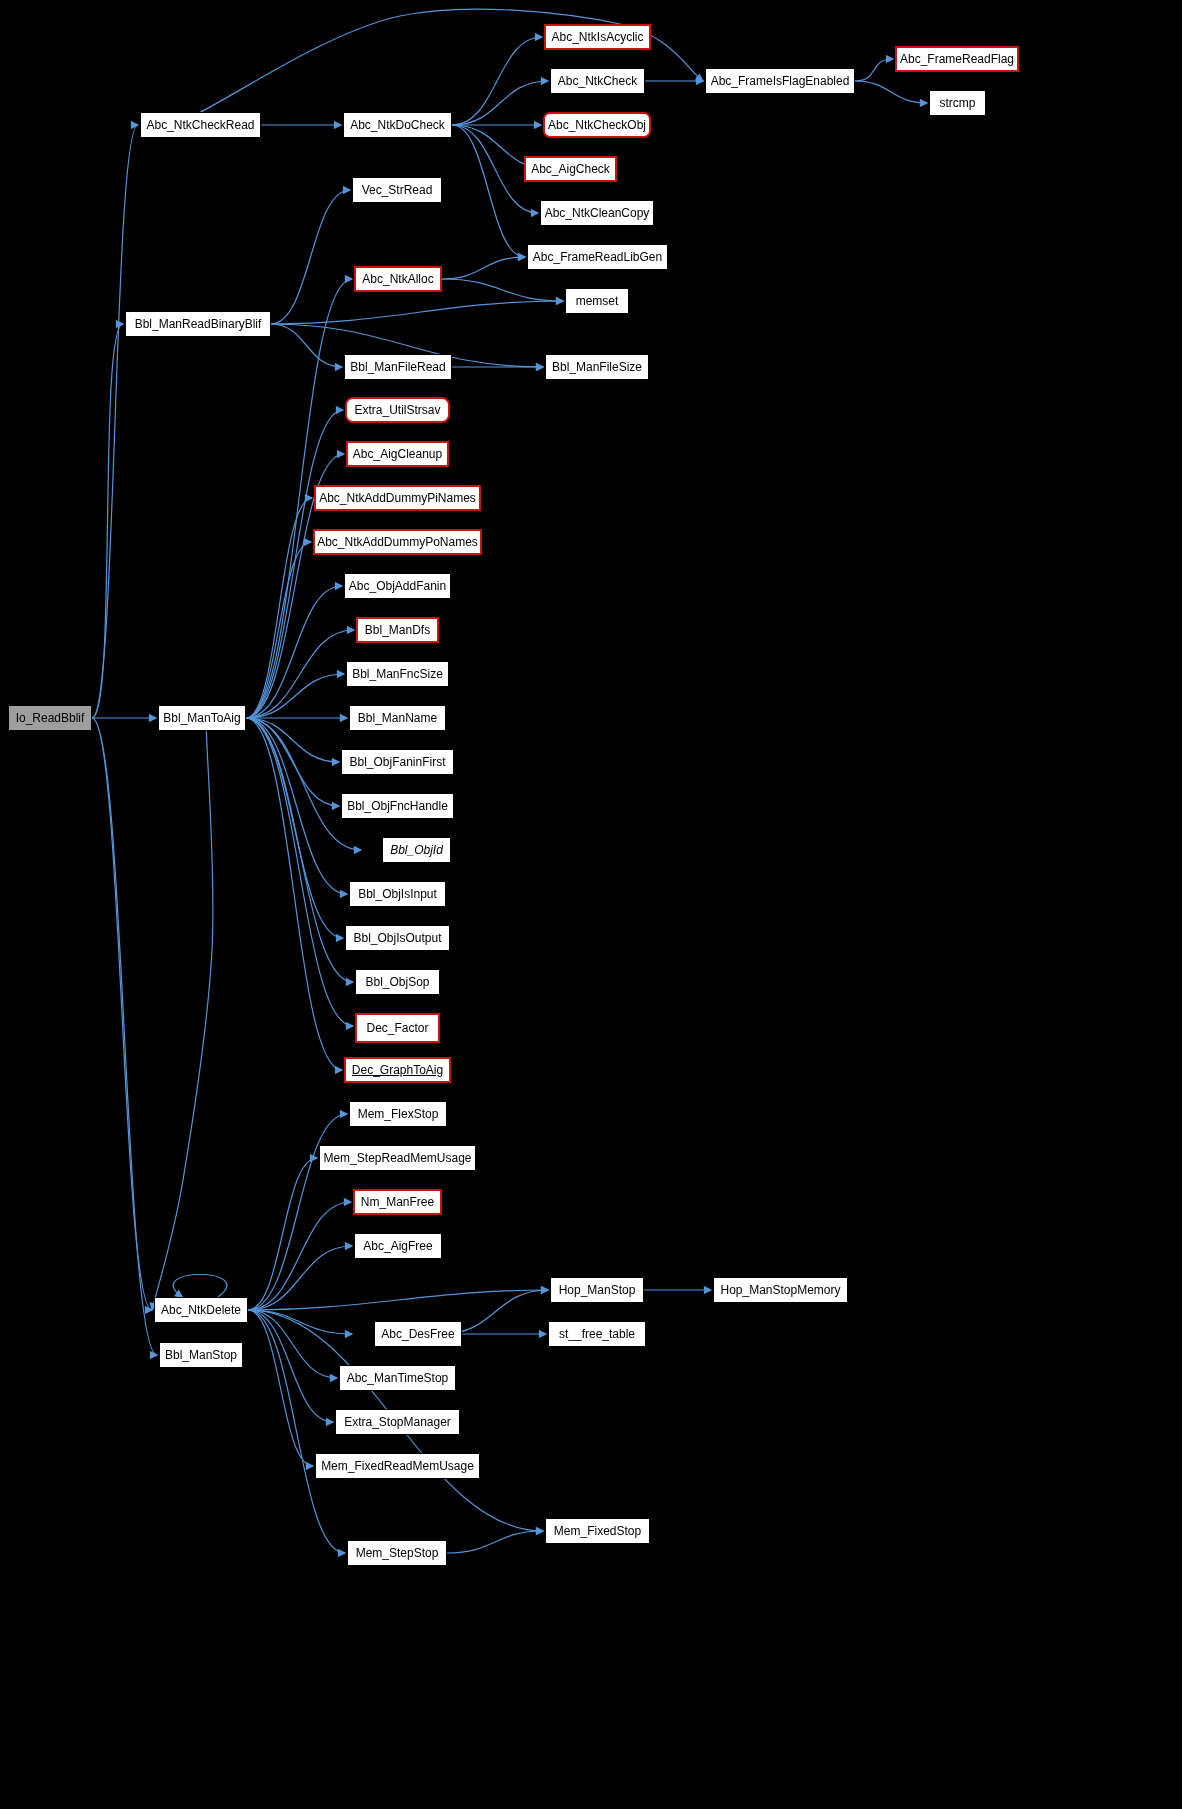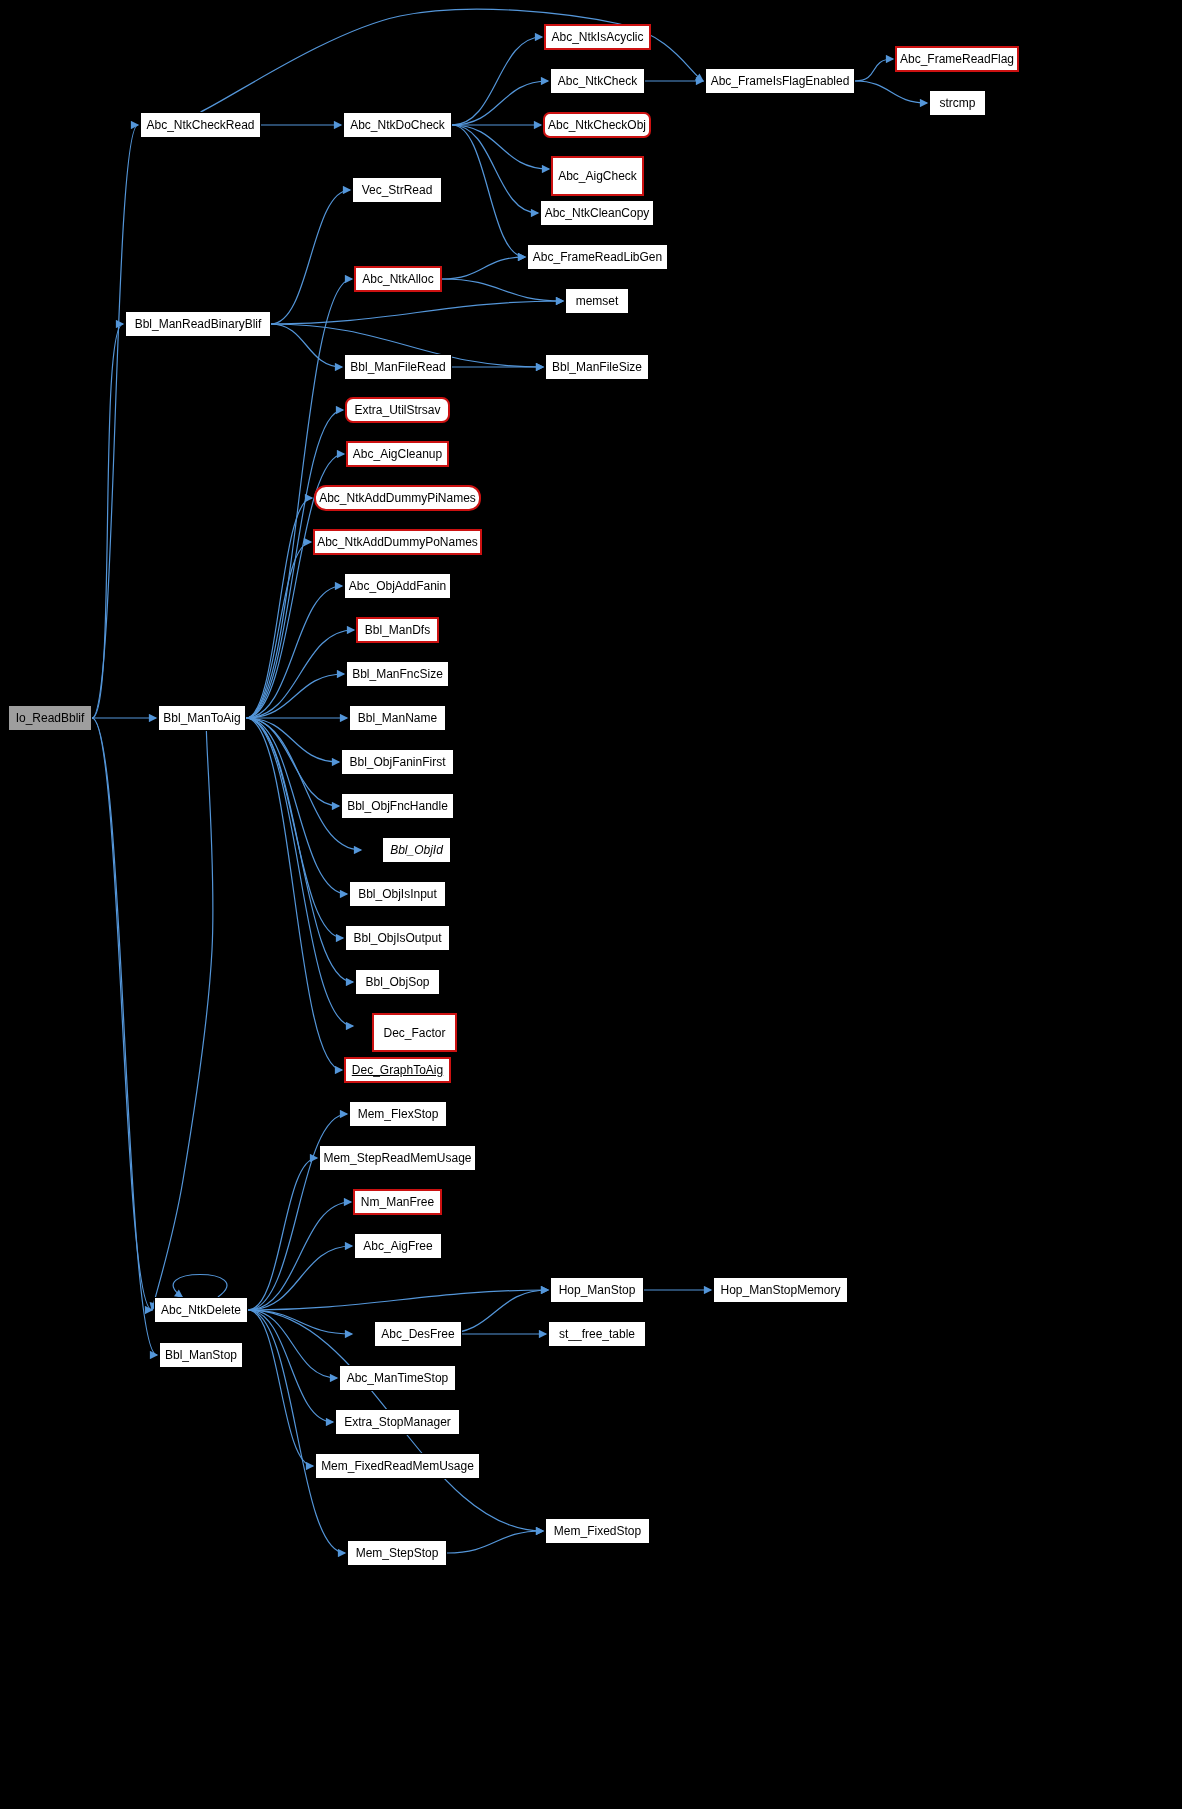--- a/index.html
+++ b/index.html
@@ -98,47 +98,47 @@
       <div class="node" title="Bbl_ManReadBinaryBlif" style="left: 125px; top: 311px; width: 146px; height: 26px;">Bbl_ManReadBinaryBlif</div>
       <div class="node" title="Bbl_ManToAig" style="left: 158px; top: 705px; width: 88px; height: 26px;">Bbl_ManToAig</div>
       <div class="node" title="Abc_NtkDelete" style="left: 154px; top: 1297px; width: 94px; height: 26px;">Abc_NtkDelete</div>
       <div class="node" title="Bbl_ManStop" style="left: 159px; top: 1342px; width: 84px; height: 26px;">Bbl_ManStop</div>
       <div class="node" title="Abc_NtkDoCheck" style="left: 343px; top: 112px; width: 109px; height: 26px;">Abc_NtkDoCheck</div>
       <div class="node" title="Vec_StrRead" style="left: 352px; top: 177px; width: 90px; height: 26px;">Vec_StrRead</div>
       <div class="node red" title="Abc_NtkAlloc" style="left: 354px; top: 266px; width: 88px; height: 26px;">Abc_NtkAlloc</div>
       <div class="node" title="Bbl_ManFileRead" style="left: 344px; top: 354px; width: 108px; height: 26px;">Bbl_ManFileRead</div>
       <div class="node red" title="Extra_UtilStrsav" style="left: 345px; top: 397px; width: 105px; height: 26px; border-radius: 8px;">Extra_UtilStrsav</div>
       <div class="node red" title="Abc_AigCleanup" style="left: 346px; top: 441px; width: 103px; height: 26px;">Abc_AigCleanup</div>
-      <div class="node red" title="Abc_NtkAddDummyPiNames" style="left: 314px; top: 485px; width: 167px; height: 26px; border-radius: 12px;">Abc_NtkAddDummyPiNames</div>
+      <div class="node red" title="Abc_NtkAddDummyPiNames" style="left: 314px; top: 485px; width: 167px; height: 26px;">Abc_NtkAddDummyPiNames</div>
       <div class="node red" title="Abc_NtkAddDummyPoNames" style="left: 313px; top: 529px; width: 169px; height: 26px;">Abc_NtkAddDummyPoNames</div>
       <div class="node" title="Abc_ObjAddFanin" style="left: 344px; top: 573px; width: 107px; height: 26px;">Abc_ObjAddFanin</div>
       <div class="node red" title="Bbl_ManDfs" style="left: 356px; top: 617px; width: 83px; height: 26px;">Bbl_ManDfs</div>
       <div class="node" title="Bbl_ManFncSize" style="left: 346px; top: 661px; width: 103px; height: 26px;">Bbl_ManFncSize</div>
       <div class="node" title="Bbl_ManName" style="left: 349px; top: 705px; width: 97px; height: 26px;">Bbl_ManName</div>
       <div class="node" title="Bbl_ObjFaninFirst" style="left: 341px; top: 749px; width: 113px; height: 26px;">Bbl_ObjFaninFirst</div>
       <div class="node" title="Bbl_ObjFncHandle" style="left: 341px; top: 793px; width: 113px; height: 26px;">Bbl_ObjFncHandle</div>
       <div class="node" title="Bbl_ObjId" style="left: 382px; top: 837px; width: 69px; height: 26px; font-style: italic;">Bbl_ObjId</div>
       <div class="node" title="Bbl_ObjIsInput" style="left: 349px; top: 881px; width: 97px; height: 26px;">Bbl_ObjIsInput</div>
       <div class="node" title="Bbl_ObjIsOutput" style="left: 345px; top: 925px; width: 105px; height: 26px;">Bbl_ObjIsOutput</div>
       <div class="node" title="Bbl_ObjSop" style="left: 355px; top: 969px; width: 85px; height: 26px;">Bbl_ObjSop</div>
-      <div class="node red" title="Dec_Factor" style="left: 372px; top: 1013px; width: 85px; height: 39px;">Dec_Factor</div>
+      <div class="node red" title="Dec_Factor" style="left: 355px; top: 1013px; width: 85px; height: 30px;">Dec_Factor</div>
       <div class="node red" title="Dec_GraphToAig" style="left: 344px; top: 1057px; width: 107px; height: 26px; text-decoration: underline;">Dec_GraphToAig</div>
       <div class="node" title="Mem_FlexStop" style="left: 349px; top: 1101px; width: 98px; height: 26px;">Mem_FlexStop</div>
       <div class="node" title="Mem_StepReadMemUsage" style="left: 319px; top: 1145px; width: 157px; height: 26px;">Mem_StepReadMemUsage</div>
       <div class="node red" title="Nm_ManFree" style="left: 353px; top: 1189px; width: 89px; height: 26px;">Nm_ManFree</div>
       <div class="node" title="Abc_AigFree" style="left: 354px; top: 1233px; width: 88px; height: 26px;">Abc_AigFree</div>
       <div class="node" title="Abc_DesFree" style="left: 354px; top: 1321px; width: 88px; height: 26px; margin-left: 20px;">Abc_DesFree</div>
       <div class="node" title="Abc_ManTimeStop" style="left: 339px; top: 1365px; width: 117px; height: 26px;">Abc_ManTimeStop</div>
       <div class="node" title="Extra_StopManager" style="left: 335px; top: 1409px; width: 125px; height: 26px;">Extra_StopManager</div>
       <div class="node" title="Mem_FixedReadMemUsage" style="left: 315px; top: 1453px; width: 165px; height: 26px;">Mem_FixedReadMemUsage</div>
       <div class="node" title="Mem_StepStop" style="left: 347px; top: 1540px; width: 100px; height: 26px;">Mem_StepStop</div>
       <div class="node red" title="Abc_NtkIsAcyclic" style="left: 544px; top: 24px; width: 107px; height: 26px;">Abc_NtkIsAcyclic</div>
       <div class="node" title="Abc_NtkCheck" style="left: 550px; top: 68px; width: 95px; height: 26px;">Abc_NtkCheck</div>
       <div class="node red" title="Abc_NtkCheckObj" style="left: 543px; top: 112px; width: 108px; height: 26px; border-radius: 7px;">Abc_NtkCheckObj</div>
-      <div class="node red" title="Abc_AigCheck" style="left: 551px; top: 156px; width: 93px; height: 40px;">Abc_AigCheck</div>
+      <div class="node red" title="Abc_AigCheck" style="left: 524px; top: 156px; width: 93px; height: 26px;">Abc_AigCheck</div>
       <div class="node" title="Abc_NtkCleanCopy" style="left: 540px; top: 200px; width: 114px; height: 26px;">Abc_NtkCleanCopy</div>
       <div class="node" title="Abc_FrameReadLibGen" style="left: 527px; top: 244px; width: 141px; height: 26px;">Abc_FrameReadLibGen</div>
       <div class="node" title="memset" style="left: 565px; top: 288px; width: 64px; height: 26px;">memset</div>
       <div class="node" title="Bbl_ManFileSize" style="left: 545px; top: 354px; width: 104px; height: 26px;">Bbl_ManFileSize</div>
       <div class="node" title="Hop_ManStop" style="left: 550px; top: 1277px; width: 94px; height: 26px;">Hop_ManStop</div>
       <div class="node" title="st__free_table" style="left: 548px; top: 1321px; width: 98px; height: 26px;">st__free_table</div>
       <div class="node" title="Mem_FixedStop" style="left: 545px; top: 1518px; width: 105px; height: 26px;">Mem_FixedStop</div>
       <div class="node" title="Abc_FrameIsFlagEnabled" style="left: 705px; top: 68px; width: 150px; height: 26px;">Abc_FrameIsFlagEnabled</div>
       <div class="node red" title="Abc_FrameReadFlag" style="left: 895px; top: 46px; width: 124px; height: 26px;">Abc_FrameReadFlag</div>
       <div class="node" title="strcmp" style="left: 929px; top: 90px; width: 57px; height: 26px;">strcmp</div>

